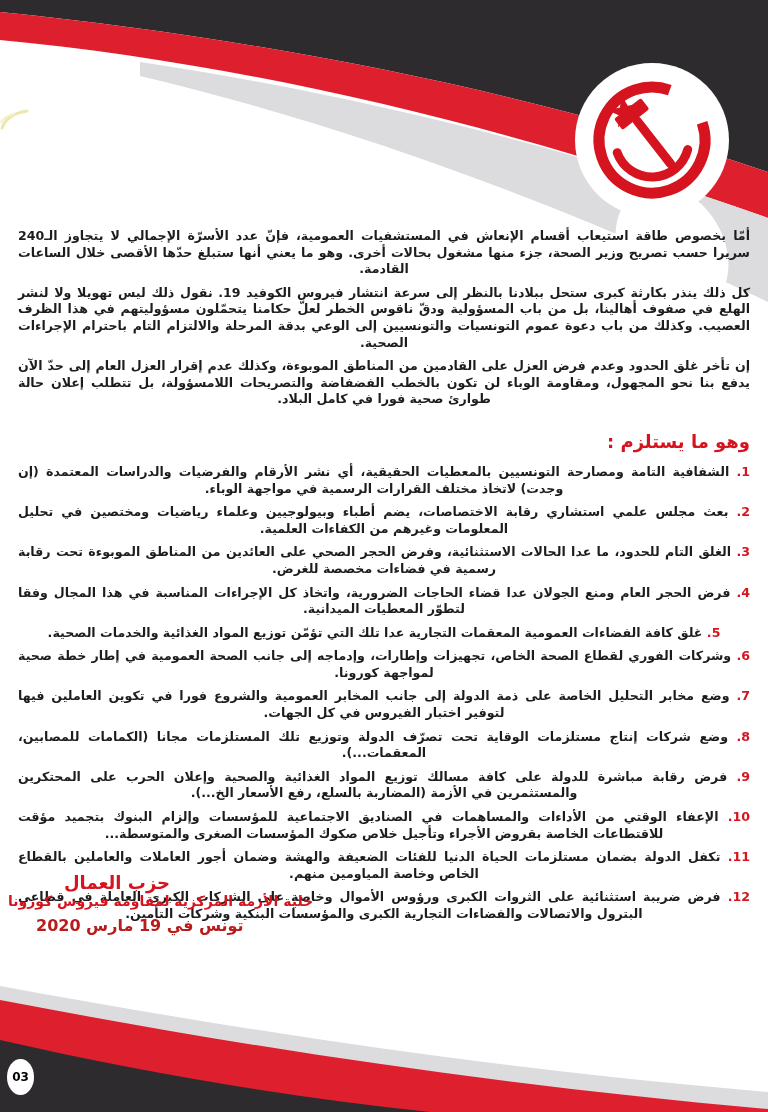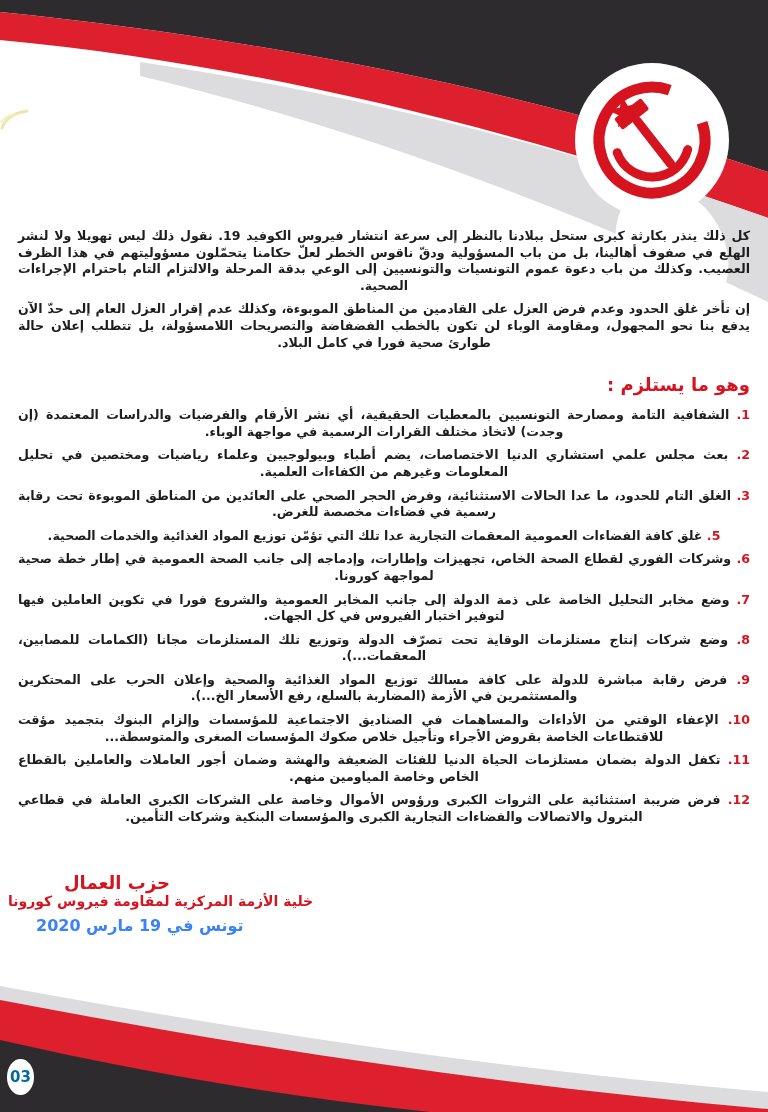--- a/index.html
+++ b/index.html
@@ -27,27 +27,27 @@
     color:#d6141f;font-size:18px;line-height:22px;
     text-align:center;text-align-last:right;
     margin:2px 0 11px 0;font-weight:bold;
   }
   .req-item{margin:0;}
   .req-num{color:#d6141f;font-weight:bold;}
   
   .sig{position:absolute;direction:rtl;white-space:nowrap;font-weight:bold;text-align:right;}
   .sig-party{left:64px;top:872px;font-size:18px;color:#d6141f;}
   .sig-cell{left:8px;top:893px;font-size:14px;color:#d6141f;}
-  .sig-date{left:36px;top:916px;font-size:16px;color:#3b82f6;}
+  .sig-date{left:36px;top:916px;font-size:16px;color:#b91c1c;}
   
   .page-badge{
     position:absolute;left:7px;top:1059px;width:27px;height:36px;
     background:#ffffff;border-radius:50%;
     display:flex;align-items:center;justify-content:center;
-    font-size:15px;font-weight:bold;color:#0369a1;z-index:6;
+    font-size:12px;font-weight:bold;color:#000000;z-index:6;
   }
 </style>
 </head>
 <body>
 
 <div class="swoosh" id="header-swoosh">
   <svg width="768" height="340" viewBox="0 0 768 340" xmlns="http://www.w3.org/2000/svg">
 
     <path d="M0,0 H768 V172 C520,88 255,38 0,12 Z" fill="#2e2b2f"></path>
 
@@ -75,33 +75,35 @@
     </g>
   </svg>
 </div>
 
 <svg class="squiggle" viewBox="0 0 30 32">
   <path d="M2,24 Q7,10 27,7" fill="none" stroke="#ece7ac" stroke-width="3" stroke-linecap="round"></path>
   <path d="M1,18 Q6,12 14,10" fill="none" stroke="#f3f0c6" stroke-width="2" stroke-linecap="round"></path>
 </svg>
 
 <div class="content">
+  <p>أمّا بخصوص طاقة استيعاب أقسام الإنعاش في المستشفيات العمومية، فإنّ عدد الأسرّة الإجمالي لا يتجاوز الـ240 سريرا حسب تصريح وزير الصحة، جزء منها مشغول بحالات أخرى. وهو ما يعني أنها ستبلغ حدّها الأقصى خلال الساعات القادمة.</p>
   <p>كل ذلك ينذر بكارثة كبرى ستحل ببلادنا بالنظر إلى سرعة انتشار فيروس الكوفيد 19. نقول ذلك ليس تهويلا ولا لنشر الهلع في صفوف أهالينا، بل من باب المسؤولية ودقّ ناقوس الخطر لعلّ حكامنا يتحمّلون مسؤوليتهم في هذا الظرف العصيب. وكذلك من باب دعوة عموم التونسيات والتونسيين إلى الوعي بدقة المرحلة والالتزام التام باحترام الإجراءات الصحية.</p>
   <p class="pre-heading">إن تأخر غلق الحدود وعدم فرض العزل على القادمين من المناطق الموبوءة، وكذلك عدم إقرار العزل العام إلى حدّ الآن يدفع بنا نحو المجهول، ومقاومة الوباء لن تكون بالخطب الفضفاضة والتصريحات اللامسؤولة، بل تتطلب إعلان حالة طوارئ صحية فورا في كامل البلاد.</p>
 
   <div class="red-heading">وهو ما يستلزم :</div>
 
   <div>
 
       <p class="req-item"><span class="req-num">1.</span> <span>الشفافية التامة ومصارحة التونسيين بالمعطيات الحقيقية، أي نشر الأرقام والفرضيات والدراسات المعتمدة (إن وجدت) لاتخاذ مختلف القرارات الرسمية في مواجهة الوباء.</span></p>
 
-      <p class="req-item"><span class="req-num">2.</span> <span>بعث مجلس علمي استشاري الدنيا الاختصاصات، يضم أطباء وبيولوجيين وعلماء رياضيات ومختصين في تحليل المعلومات وغيرهم من الكفاءات العلمية.</span></p>
+      <p class="req-item"><span class="req-num">2.</span> <span>بعث مجلس علمي استشاري رقابة الاختصاصات، يضم أطباء وبيولوجيين وعلماء رياضيات ومختصين في تحليل المعلومات وغيرهم من الكفاءات العلمية.</span></p>
 
       <p class="req-item"><span class="req-num">3.</span> <span>الغلق التام للحدود، ما عدا الحالات الاستثنائية، وفرض الحجر الصحي على العائدين من المناطق الموبوءة تحت رقابة رسمية في فضاءات مخصصة للغرض.</span></p>
 
+      <p class="req-item"><span class="req-num">4.</span> <span>فرض الحجر العام ومنع الجولان عدا قضاء الحاجات الضرورية، واتخاذ كل الإجراءات المناسبة في هذا المجال وفقا لتطوّر المعطيات الميدانية.</span></p>
 
       <p class="req-item"><span class="req-num">5.</span> <span>غلق كافة الفضاءات العمومية المعقمات التجارية عدا تلك التي تؤمّن توزيع المواد الغذائية والخدمات الصحية.</span></p>
 
       <p class="req-item"><span class="req-num">6.</span> <span>وشركات الفوري لقطاع الصحة الخاص، تجهيزات وإطارات، وإدماجه إلى جانب الصحة العمومية في إطار خطة صحية لمواجهة كورونا.</span></p>
 
       <p class="req-item"><span class="req-num">7.</span> <span>وضع مخابر التحليل الخاصة على ذمة الدولة إلى جانب المخابر العمومية والشروع فورا في تكوين العاملين فيها لتوفير اختبار الفيروس في كل الجهات.</span></p>
 
       <p class="req-item"><span class="req-num">8.</span> <span>وضع شركات إنتاج مستلزمات الوقاية تحت تصرّف الدولة وتوزيع تلك المستلزمات مجانا (الكمامات للمصابين، المعقمات...).</span></p>
 
       <p class="req-item"><span class="req-num">9.</span> <span>فرض رقابة مباشرة للدولة على كافة مسالك توزيع المواد الغذائية والصحية وإعلان الحرب على المحتكرين والمستثمرين في الأزمة (المضاربة بالسلع، رفع الأسعار الخ...).</span></p>

